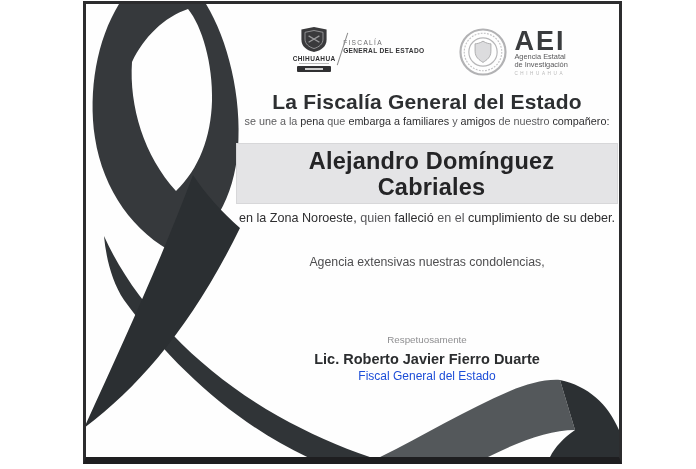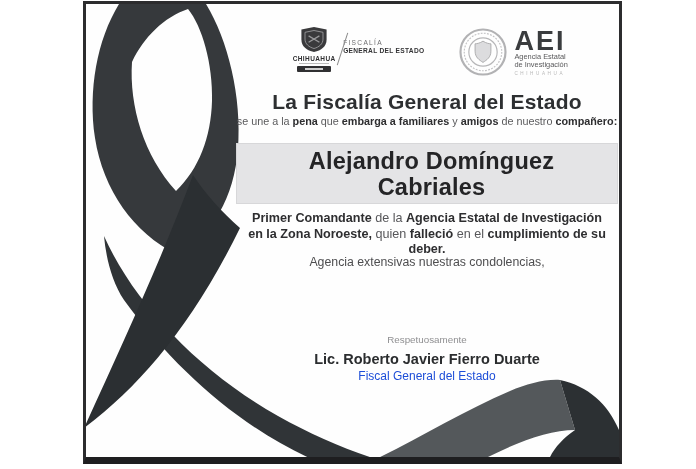--- a/index.html
+++ b/index.html
@@ -34,21 +34,21 @@
   .fge-line1{font-size:6.6px;letter-spacing:1.3px;color:#6d6d6f;}
   .fge-line2{font-size:6.6px;font-weight:700;letter-spacing:.3px;color:#333335;margin-top:1px;}
   .aei-logo{display:flex;align-items:center;gap:6px;margin-left:34px;margin-top:1px;}
   .aei-text{text-align:left;}
   .aei-acronym{font-size:27px;line-height:24px;font-weight:800;letter-spacing:2px;color:#3a3c3e;}
   .aei-sub{font-size:7.4px;line-height:8px;color:#58585a;}
   .aei-state{font-size:4.6px;letter-spacing:2.6px;color:#b9b9b9;margin-top:2px;}
 
   .title{position:absolute;left:0;top:86px;width:382px;font-size:21px;font-weight:700;color:#2d2f31;letter-spacing:.2px;}
   .intro{position:absolute;left:0;top:111px;width:382px;font-size:10.8px;color:#5b5b5d;}
-  .intro .b, .rich .b{font-weight:700;color:#2e2e30;}
+  .intro .b, .rich .b{font-weight:400;color:#2e2e30;}
 
   .name-banner{
     position:absolute;left:0;top:139px;width:382px;height:61px;
     background:#e4e4e6;border:1px solid #d7d7d9;box-sizing:border-box;
     display:flex;flex-direction:column;justify-content:center;
   }
   .name-line{font-size:23.5px;line-height:26px;font-weight:700;color:#242426;letter-spacing:.2px;margin-left:9px;}
 
   .role{position:absolute;left:0;top:207px;width:382px;font-size:12.6px;line-height:15.5px;color:#57575a;}
   .condolence{position:absolute;left:0;top:251px;width:382px;font-size:12.3px;line-height:14.8px;color:#4e4e50;}
@@ -123,21 +123,20 @@
       <div class="title">La Fiscalía General del Estado</div>
 
       <div class="intro rich"><span>se une a la </span><span class="b">pena</span><span> que </span><span class="b">embarga a familiares</span><span>  y </span><span class="b">amigos</span><span> de nuestro </span><span class="b">compañero:</span></div>
 
       <div class="name-banner">
         <div class="name-line">Alejandro Domínguez</div>
         <div class="name-line">Cabriales</div>
       </div>
 
       <div class="role">
-        <div class="rich"><span class="b">Primer Comandante</span><span> de la </span><span class="b">Agencia Estatal de Investigación</span></div>
         <div class="rich"><span class="b">en la Zona Noroeste,</span><span> quien </span><span class="b">falleció</span><span> en el </span><span class="b">cumplimiento de su deber.</span></div>
       </div>
 
       <div class="condolence">
         <div>Agencia extensivas nuestras condolencias,</div>
       </div>
 
 
       <div class="closing">Respetuosamente</div>
 

